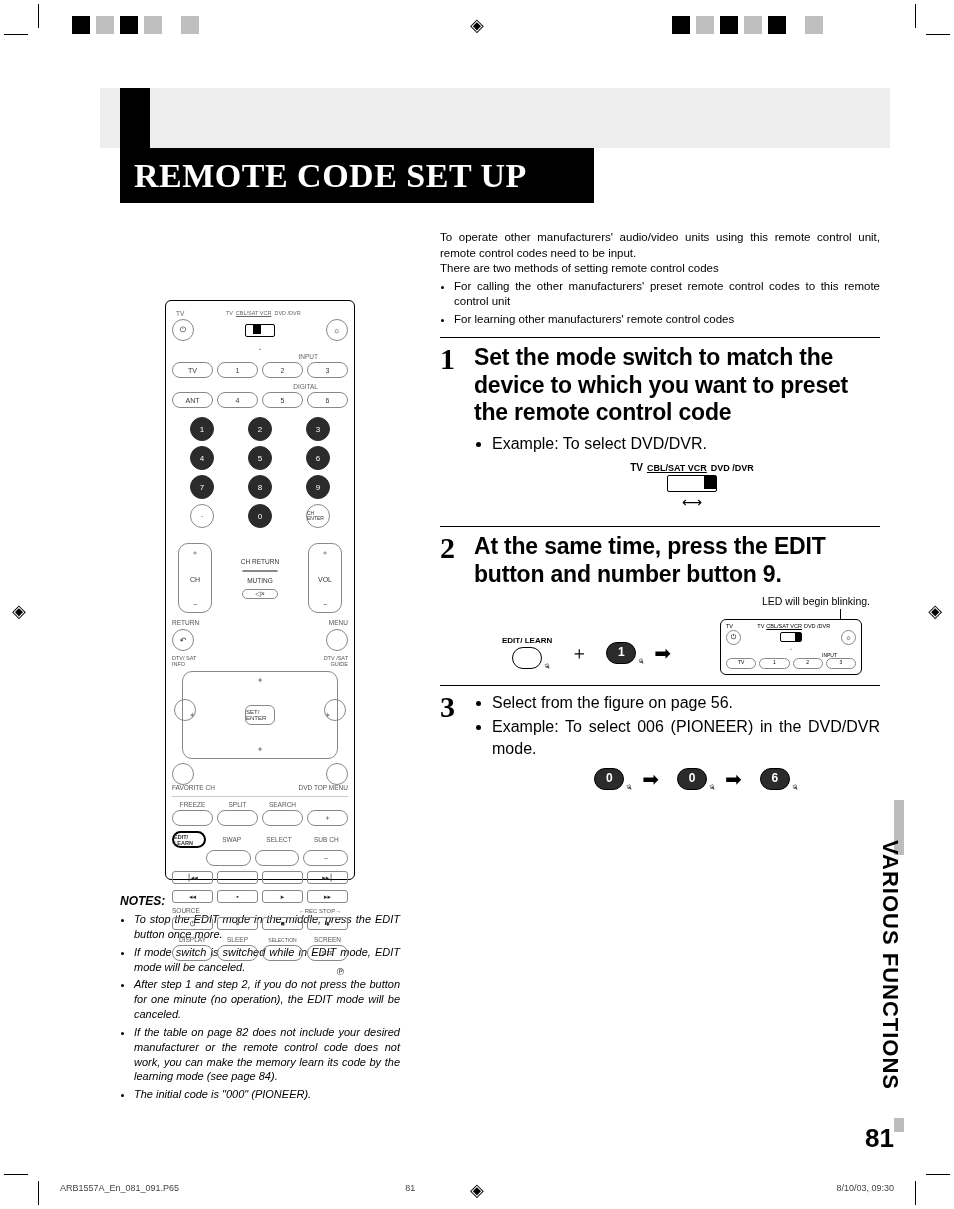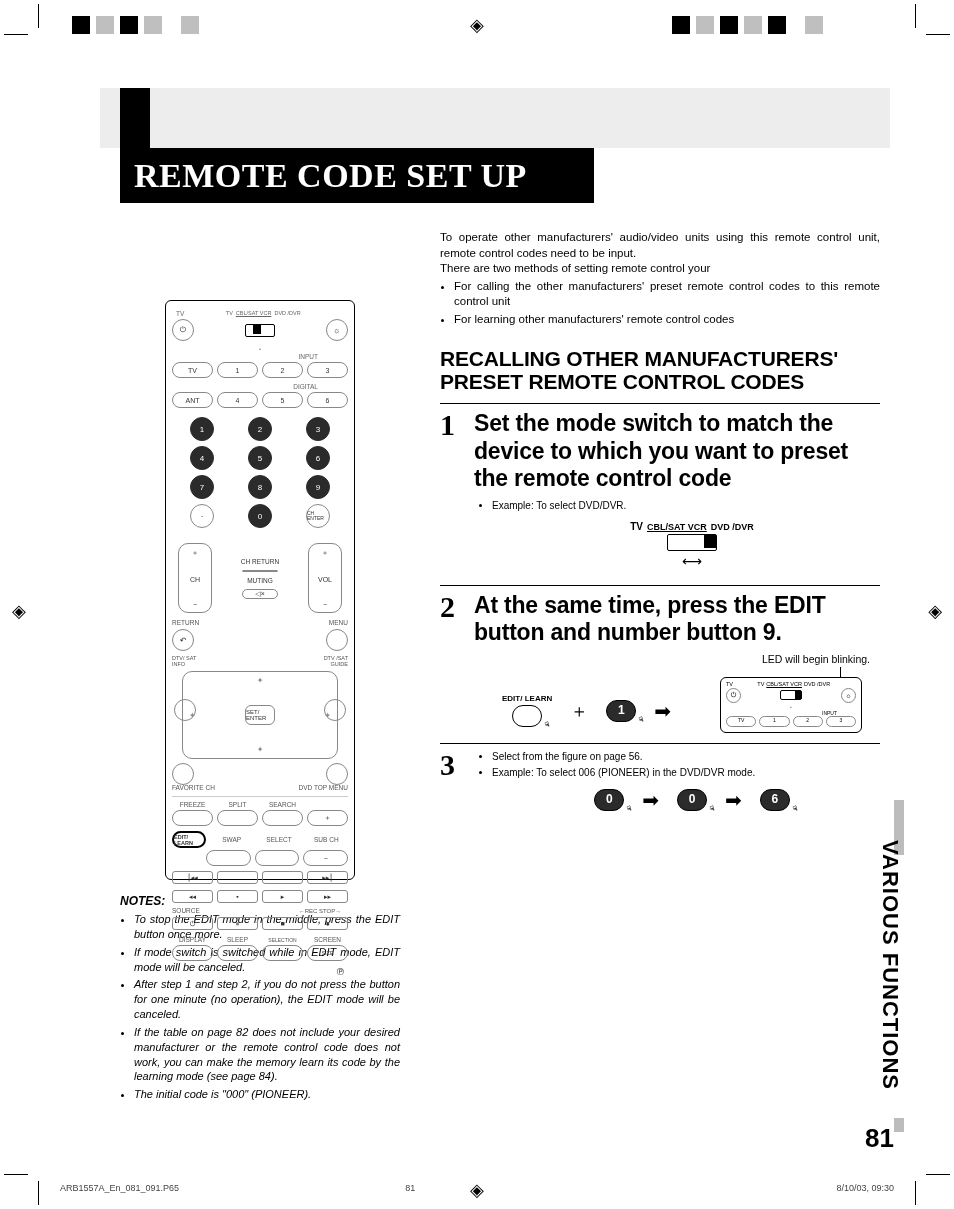--- a/index.html
+++ b/index.html
@@ -28,21 +28,21 @@
   .notes li{margin-bottom:3px;}
   
   .intro{font-size:11.5px;line-height:1.35;text-align:justify;}
   .intro ul{margin:2px 0 0 0;padding-left:14px;}
   .intro li{margin-bottom:2px;}
   h2{font-family:Arial;font-weight:bold;font-size:21px;margin:20px 0 6px 0;letter-spacing:-0.2px;line-height:1.1;}
   .step{display:flex;border-top:1px solid #000;padding-top:6px;margin-top:10px;}
   .step .num{font-family:"Times New Roman",Times,serif;font-weight:bold;font-size:30px;width:34px;flex:0 0 34px;line-height:1;}
   .step .body{flex:1;}
   .step h3{font-family:Arial;font-weight:bold;font-size:23px;margin:0 0 6px 0;line-height:1.2;letter-spacing:-0.2px;}
-  .step ul{margin:0 0 8px 0;padding-left:18px;font-size:10px;line-height:1.35;}
+  .step ul{margin:0 0 8px 0;padding-left:18px;font-size:16px;line-height:1.35;}
   .step ul li{margin-bottom:3px;text-align:justify;}
   .diagram{border:0;display:flex;justify-content:center;gap:18px;align-items:center;margin:8px 0 6px 30px;font-size:11px;}
   .diagram .arrow{font-size:20px;}
   .keybtn{display:inline-block;min-width:20px;height:20px;border:1.5px solid #000;border-radius:11px;text-align:center;line-height:19px;font-size:12px;font-weight:bold;padding:0 4px;position:relative;}
   .keybtn.dark{background:#2b2b2b;color:#fff;}
   .press-hand{font-size:7px;position:absolute;right:-8px;bottom:-8px;transform:rotate(-20deg);color:#000;}
   .led-label{font-size:10.5px;text-align:right;margin-bottom:2px;margin-right:10px;}
   .mini-remote-box{border:1px solid #000;border-radius:6px;width:140px;height:54px;font-size:6px;position:relative;}
   .modesw{font-size:9px;display:flex;gap:3px;align-items:flex-end;justify-content:center;}
   .modesw .slot{border:1px solid #000;width:28px;height:11px;border-radius:2px;display:flex;}
@@ -293,28 +293,27 @@
         <li>After step 1 and step 2,  if you do not press the button for one minute (no operation), the EDIT mode will be canceled.</li>
         <li>If the table on page 82 does not include your desired manufacturer or the remote control code does not work, you can make the memory learn its code by the learning mode (see page 84).</li>
         <li>The initial code is "000" (PIONEER).</li>
       </ul>
     </div>
   </div>
 
   <div class="right-col">
     <div class="intro">
       <div>To operate other manufacturers' audio/video units using this remote control unit, remote control codes need to be input.</div>
-      <div>There are two methods of setting remote control your</div>
+      <div>There are two methods of setting remote control codes</div>
       <ul>
         <li>For calling the other manufacturers' preset remote control codes to this remote control unit</li>
         <li>For learning other manufacturers' remote control codes</li>
       </ul>
     </div>
 
-    <h2>RECALLING OTHER MANUFACTURERS' PRESET REMOTE CONTROL CODES</h2>
 
     <div class="step">
       <div class="num">1</div>
       <div class="body">
         <h3>Set the mode switch to match the device to which you want to preset the remote control code</h3>
         <ul>
             <li>Example: To select DVD/DVR.</li>
           </ul>
         <div class="diagram">
           <div class="modesw" style="font-size:10px;flex-direction:column;align-items:center;gap:2px;">

